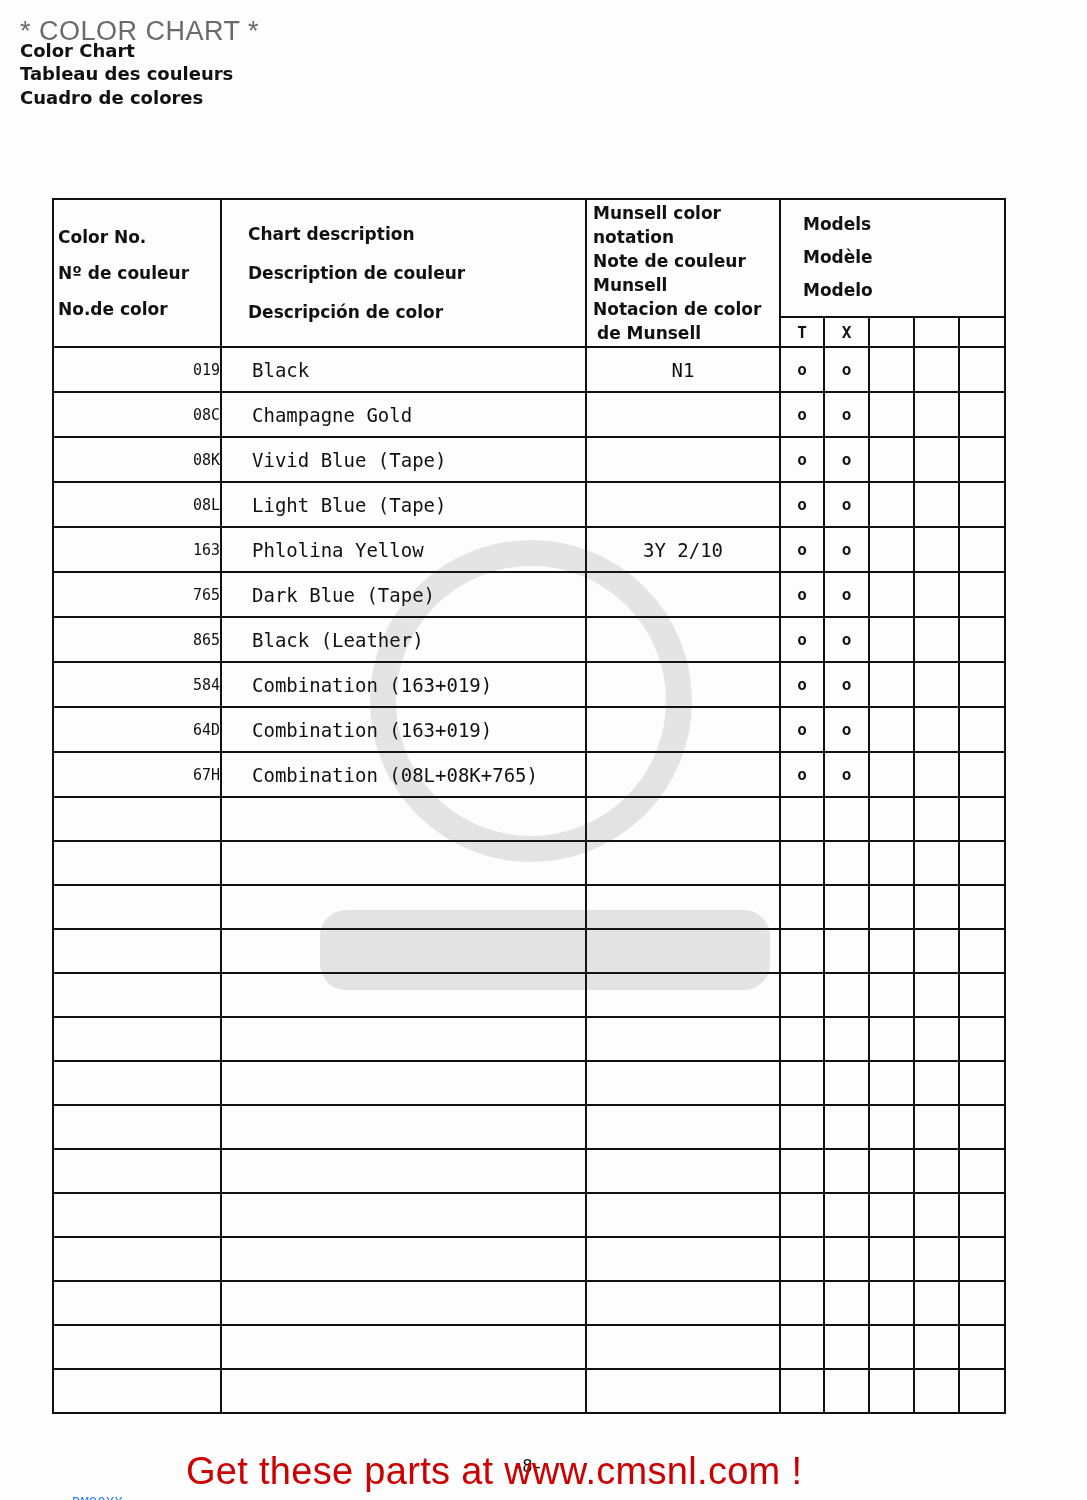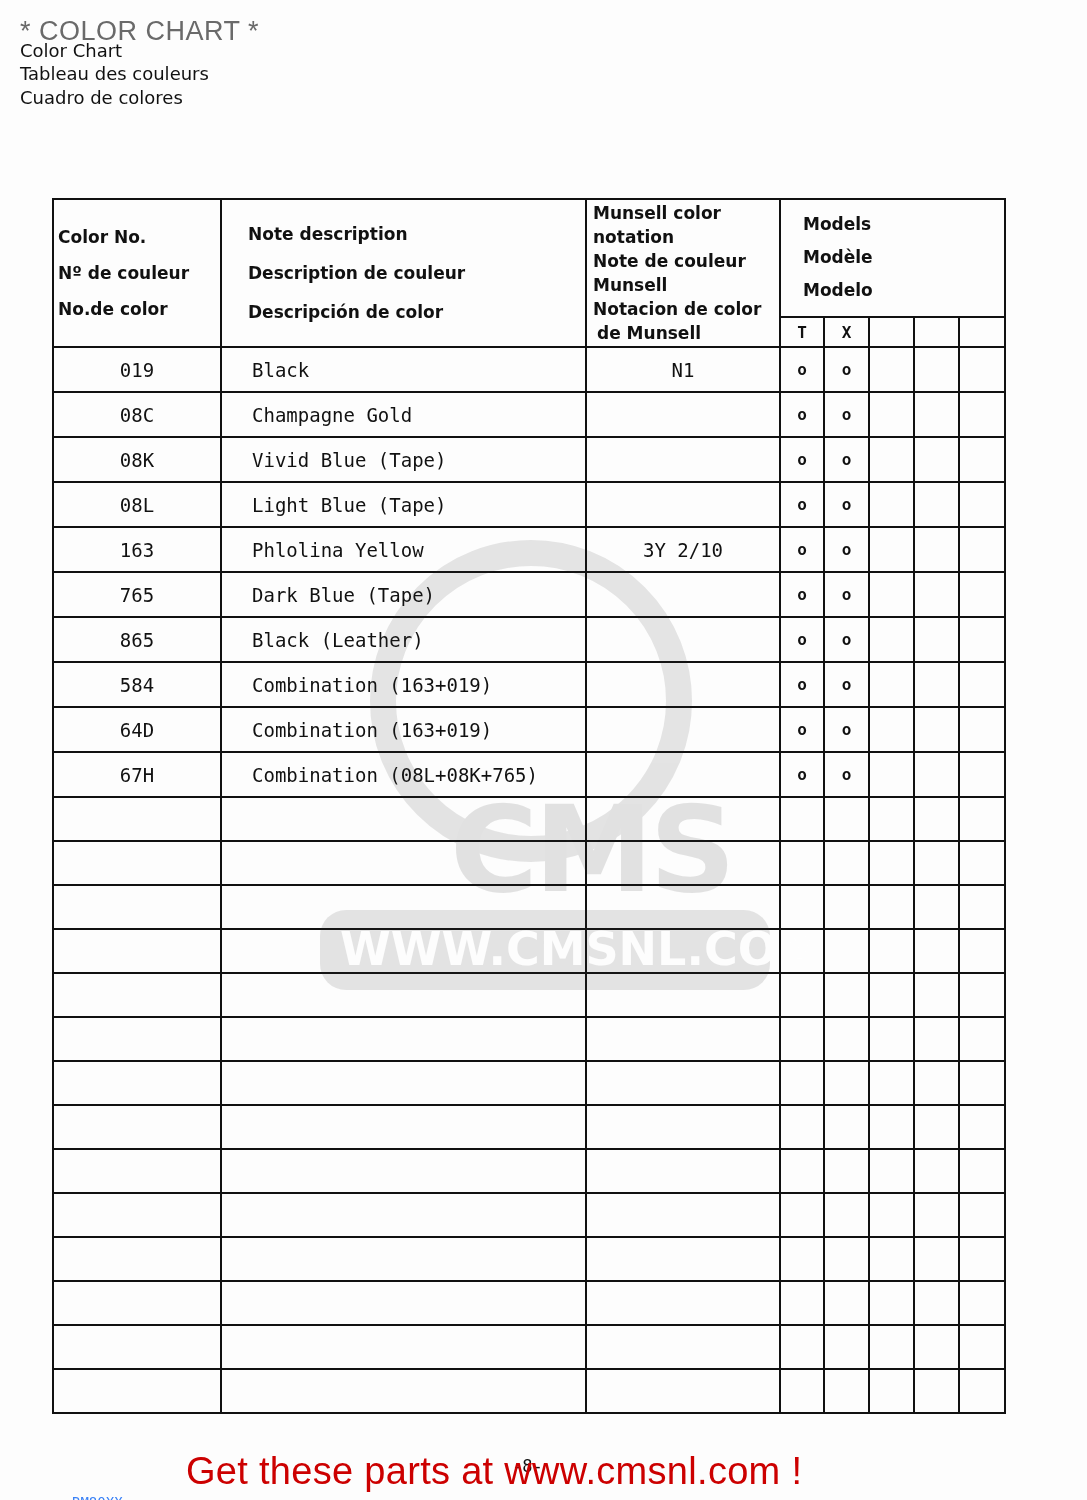--- a/index.html
+++ b/index.html
@@ -1,19 +1,19 @@
 <!DOCTYPE html>
 <html><head>
 <meta charset="utf-8">
 <style>
   html, body { margin:0; padding:0; background:#fdfdfd; }
   body { width:1087px; height:1500px; position:relative; overflow:hidden; color:#111; }
 
   #doc-title { position:absolute; left:20px; top:16px; font-family:"Liberation Sans", sans-serif; font-size:27px; color:#6a6a6a; letter-spacing:0.5px; }
-  .sub { position:absolute; left:20px; font-family:"DejaVu Sans", sans-serif; font-size:18px; font-weight:normal; color:#111; }
+  .sub { position:absolute; left:20px; font-family:"DejaVu Sans", sans-serif; font-size:18px; font-weight:bold; color:#111; }
 
   
   #watermark { position:absolute; left:300px; top:530px; width:480px; height:470px; pointer-events:none; opacity:0.12; }
   #watermark .ring { position:absolute; left:70px; top:10px; width:270px; height:270px; border:26px solid #333; border-radius:50%; }
   #watermark .cms { position:absolute; left:150px; top:250px; font-family:"DejaVu Sans", sans-serif; font-weight:bold; font-size:120px; color:#222; letter-spacing:-4px; }
   #watermark .bar { position:absolute; left:20px; top:380px; width:450px; height:80px; background:#333; border-radius:26px; }
   #watermark .url { position:absolute; left:40px; top:392px; font-family:"DejaVu Sans", sans-serif; font-weight:bold; font-size:46px; color:#fff; opacity:1; }
 
   
   #chart-table { position:absolute; left:52px; top:198px; width:952px; border-collapse:collapse; table-layout:fixed; }
@@ -24,21 +24,21 @@
   .h-no div + div { margin-top:19px; }
   .h-desc div { padding-left:26px; }
   .h-desc div + div { margin-top:22px; }
   .h-mun { font-size:17px; padding-left:6px !important; }
   .h-mun div { line-height:24px; }
   .h-models div { padding-left:22px; line-height:33px; }
   .model-col { text-align:center !important; font-family:"DejaVu Sans Mono", monospace !important; font-size:16px !important; height:28px; }
 
   .row-data td { height:43px; }
   .row-empty td { height:42px; }
-  .c-no { text-align:center; font-family:"DejaVu Sans Mono", monospace; font-size:19px; }
+  .c-no { text-align:right; font-family:"DejaVu Sans Mono", monospace; font-size:15px; }
   .c-desc { padding-left:30px !important; font-family:"DejaVu Sans Mono", monospace; font-size:19px; white-space:nowrap; }
   .c-mun { text-align:center; font-family:"DejaVu Sans Mono", monospace; font-size:19px;margin-left:18px; }
   .c-mark { text-align:center; font-family:"DejaVu Sans Mono", monospace; font-size:16px; font-weight:bold; }
 
   #footer-model { position:absolute; left:72px; top:1462px; font-family:"DejaVu Sans Mono", monospace; font-size:14px; color:#3b82f6;margin-top:32px; }
   #footer-page { position:absolute; left:512px; top:1456px; font-family:"DejaVu Sans Mono", monospace; font-size:17px; color:#111; }
   #footer-ad { position:absolute; left:186px; top:1450px; font-family:"Liberation Sans", sans-serif; font-size:38px; color:#cc0000; letter-spacing:0.3px; }
 </style>
 </head>
 <body>
@@ -60,21 +60,21 @@
       <col style="width:46px">
   </colgroup>
   <thead>
     <tr style="height:118px">
       <th rowspan="2" class="hdr-stack h-no">
         <div>Color No.</div>
         <div>Nº de couleur</div>
         <div>No.de color</div>
       </th>
       <th rowspan="2" class="hdr-stack h-desc">
-        <div>Note description</div>
+        <div>Chart description</div>
         <div>Description de couleur</div>
         <div>Descripción de color</div>
       </th>
       <th rowspan="2" class="h-mun">
         <div>Munsell color</div>
         <div>notation</div>
         <div>Note de couleur</div>
         <div>Munsell</div>
         <div>Notacion de color</div>
         <div style="padding-left:4px">de Munsell</div>
@@ -332,20 +332,18 @@
         <td></td>
         <td></td>
         <td></td>
         <td></td>
       </tr>
     </tbody>
 </table>
 
 <div id="watermark">
   <div class="ring"></div>
-  <div class="cms">CMS</div>
   <div class="bar"></div>
-  <div class="url">WWW.CMSNL.COM</div>
 </div>
 
 <div id="footer-model">RM80XX</div>
 <div id="footer-page">-8-</div>
 <div id="footer-ad">Get these parts at www.cmsnl.com !</div>
 
 </body></html>

